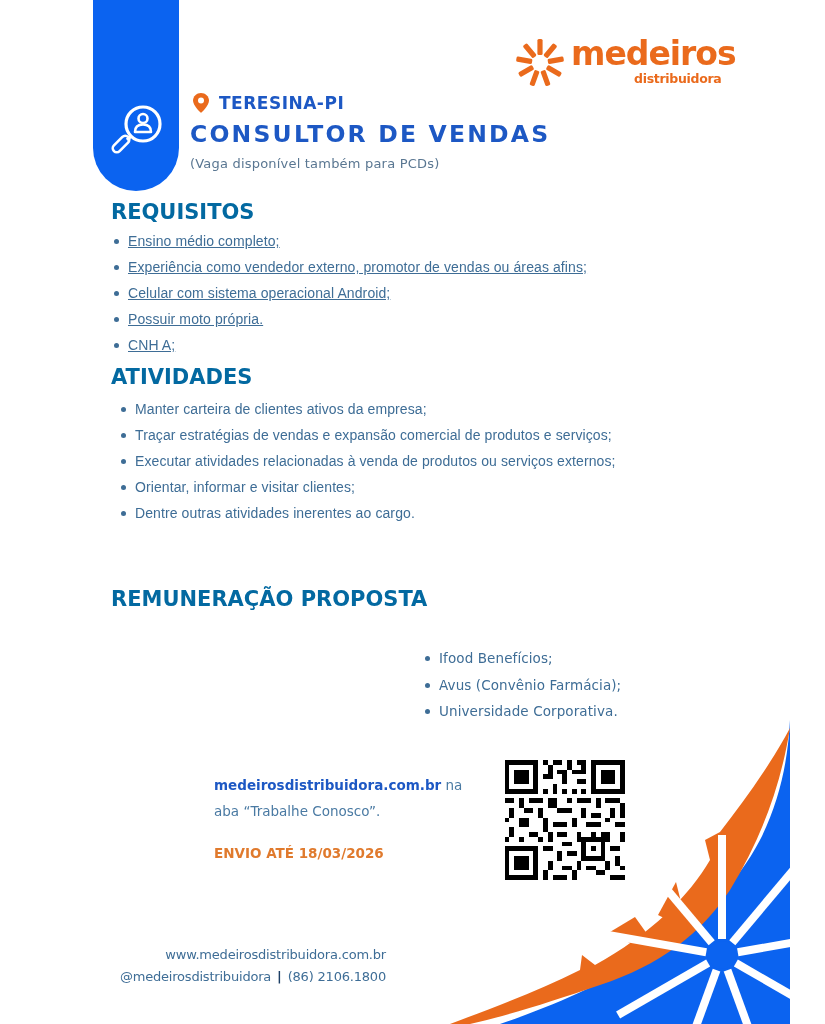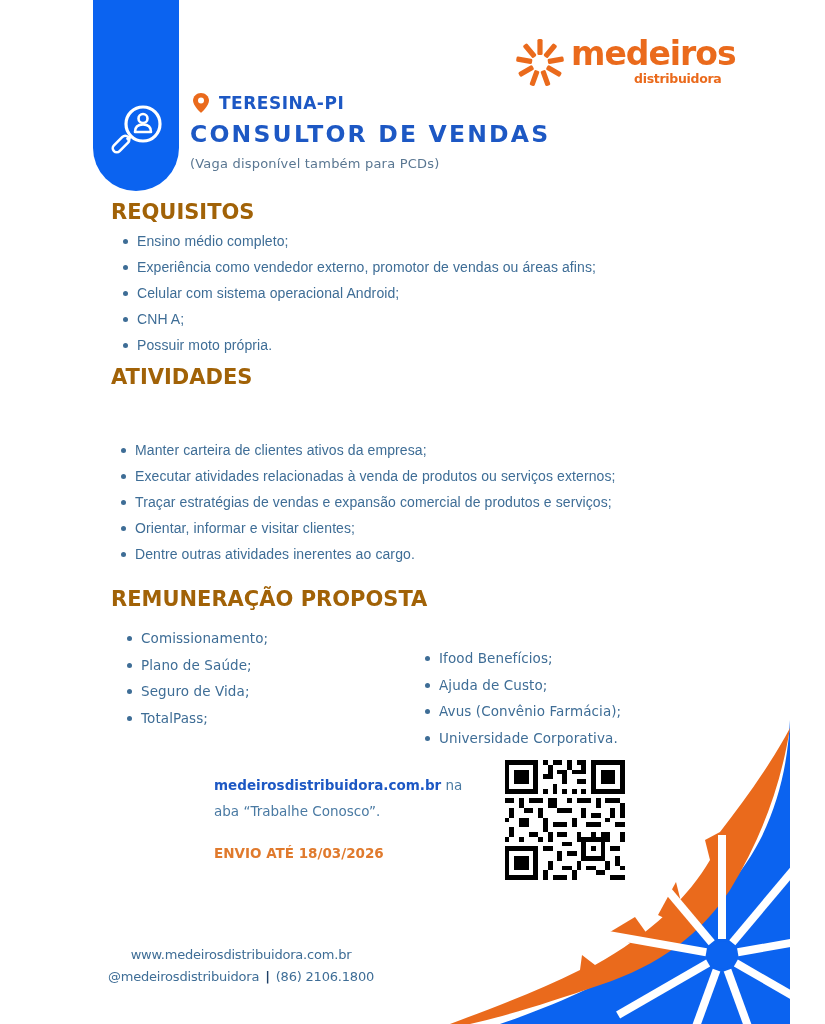--- a/index.html
+++ b/index.html
@@ -31,50 +31,50 @@
 
     .job-title {
       position: absolute; left: 190px; top: 120px; font-weight: bold; font-size: 23.5px;
       color: #1d58c4; letter-spacing: 2.2px; white-space: nowrap;
     }
     .job-subtitle {
       position: absolute; left: 190px; top: 156px; font-size: 13px; color: #5a7792; letter-spacing: 0.2px;
     }
 
     .section-title {
-      position: absolute; left: 111px; font-weight: bold; font-size: 21px; color: #a16207; letter-spacing: 0px;
+      position: absolute; left: 111px; font-weight: bold; font-size: 21px; color: #0369a1; letter-spacing: 0px;
     }
     ul.bullets { position: absolute; list-style: none; }
     ul.bullets li {
       position: relative; padding-left: 16px; font-size: 14px; color: #3e6d96; line-height: 26px;
       font-family: "Liberation Sans", sans-serif; letter-spacing: 0.1px;
     }
     ul.bullets li::before {
       content: ""; position: absolute; left: 2px; top: 11px; width: 5px; height: 5px;
       border-radius: 50%; background: #3e6d96;
     }
-    #req-list { left: 121px; top: 228px; width: 610px; }
-    #act-list { left: 119px; top: 396px; width: 600px; margin-top: 41px; }
+    #req-list { left: 112px; top: 228px; width: 610px; text-decoration: underline; }
+    #act-list { left: 119px; top: 396px; width: 600px; }
     #act-list li { text-align: justify; text-align-last: left; }
     #rem-left { left: 125px; top: 625px; width: 280px; }
     #rem-right { left: 423px; top: 625px; width: 320px; margin-top: 20px; }
     #rem-left li, #rem-right li { font-family: "DejaVu Sans", sans-serif; font-size: 13.5px; line-height: 26.5px; }
 
     .cta {
       position: absolute; left: 214px; top: 772px; width: 276px; font-family: "DejaVu Sans", sans-serif;
       font-size: 13.5px; line-height: 26px; color: #4a7aa3;
     }
     .cta-line1 { display: flex; justify-content: space-between; }
     .cta-link { font-weight: bold; color: #1d58c4; }
     .cta-deadline { font-weight: bold; color: #e07a2d; font-size: 13.5px; margin-top: 16px; }
 
     .qr { position: absolute; left: 504px; top: 760px; width: 121px; height: 120px; background: #fff; }
 
     .footer {
-      position: absolute; left: 96px; top: 944px; width: 290px; text-align: center;
+      position: absolute; left: 96px; top: 944px; width: 290px; text-align: right;
       font-family: "DejaVu Sans", sans-serif; font-size: 13px; color: #3e6d96; line-height: 22px; letter-spacing: -0.2px;
     }
     .footer .sep { color: #1d3f66; font-weight: bold; margin: 0 6px; }
 
     .deco { position: absolute; left: 430px; top: 720px; width: 395px; height: 304px; }
   </style>
 </head>
 <body>
 
 <div class="poster">
@@ -115,43 +115,36 @@
     <span class="location-text">TERESINA-PI</span>
   </div>
   <div class="job-title">CONSULTOR DE VENDAS</div>
   <div class="job-subtitle">(Vaga disponível também para PCDs)</div>
 
   <div class="section-title" style="top:200px">REQUISITOS</div>
   <ul class="bullets" id="req-list">
     <li>Ensino médio completo;</li>
     <li>Experiência como vendedor externo, promotor de vendas ou áreas afins;</li>
     <li>Celular com sistema operacional Android;</li>
+    <li>Possuir moto própria.</li>
     <li>CNH A;</li>
-    <li>Possuir moto própria.</li>
   </ul>
 
   <div class="section-title" style="top:365px">ATIVIDADES</div>
   <ul class="bullets" id="act-list">
     <li>Manter carteira de clientes ativos da empresa;</li>
+    <li>Traçar estratégias de vendas e expansão comercial de produtos e serviços;</li>
     <li>Executar atividades relacionadas à venda de produtos ou serviços externos;</li>
-    <li>Traçar estratégias de vendas e expansão comercial de produtos e serviços;</li>
     <li>Orientar, informar e visitar clientes;</li>
     <li>Dentre outras atividades inerentes ao cargo.</li>
   </ul>
 
   <div class="section-title" style="top:587px">REMUNERAÇÃO PROPOSTA</div>
-  <ul class="bullets" id="rem-left">
-    <li>Comissionamento;</li>
-    <li>Plano de Saúde;</li>
-    <li>Seguro de Vida;</li>
-    <li>TotalPass;</li>
-  </ul>
   <ul class="bullets" id="rem-right">
     <li>Ifood Benefícios;</li>
-    <li>Ajuda de Custo;</li>
     <li>Avus (Convênio Farmácia);</li>
     <li>Universidade Corporativa.</li>
   </ul>
 
   <div class="cta">
     <div>
       <span class="cta-link">medeirosdistribuidora.com.br</span><span> na</span>
     </div>
     <div>aba “Trabalhe Conosco”.</div>
     <div class="cta-deadline">ENVIO ATÉ 18/03/2026</div>

